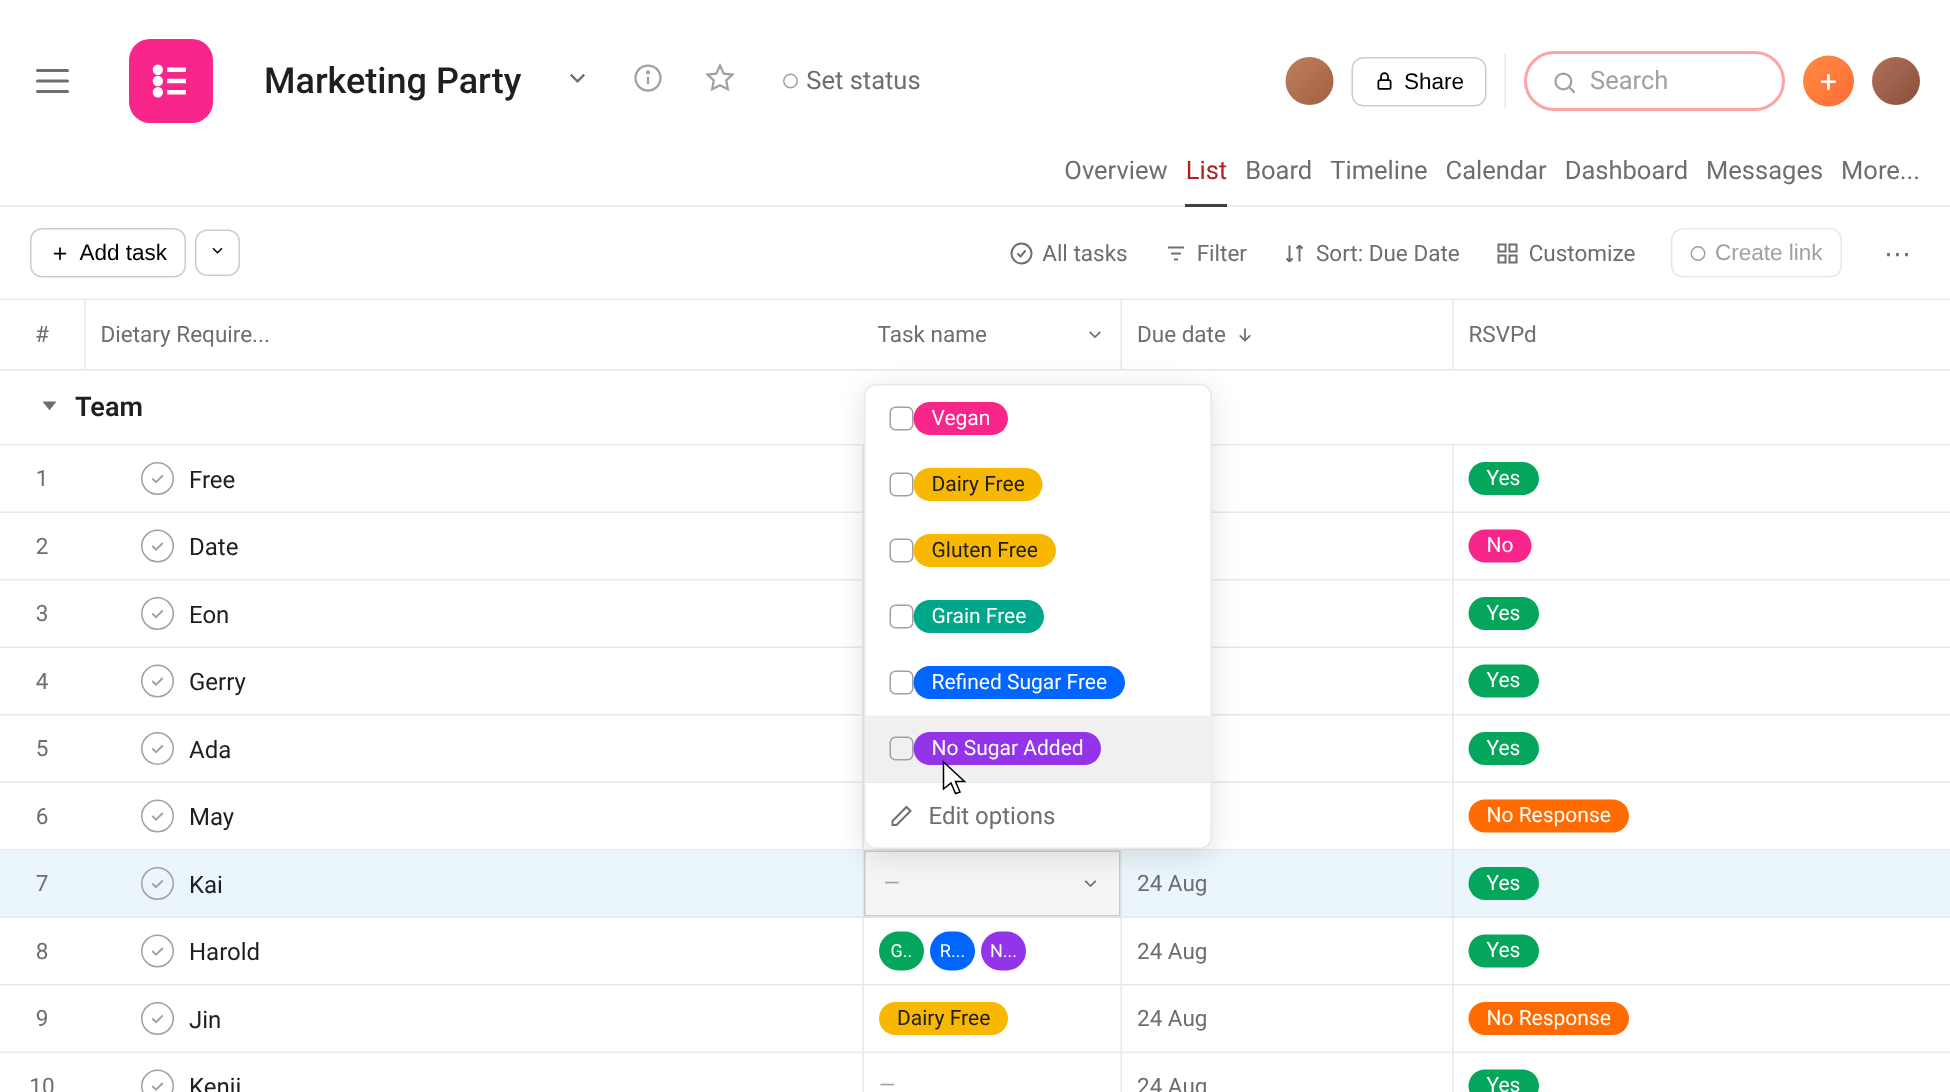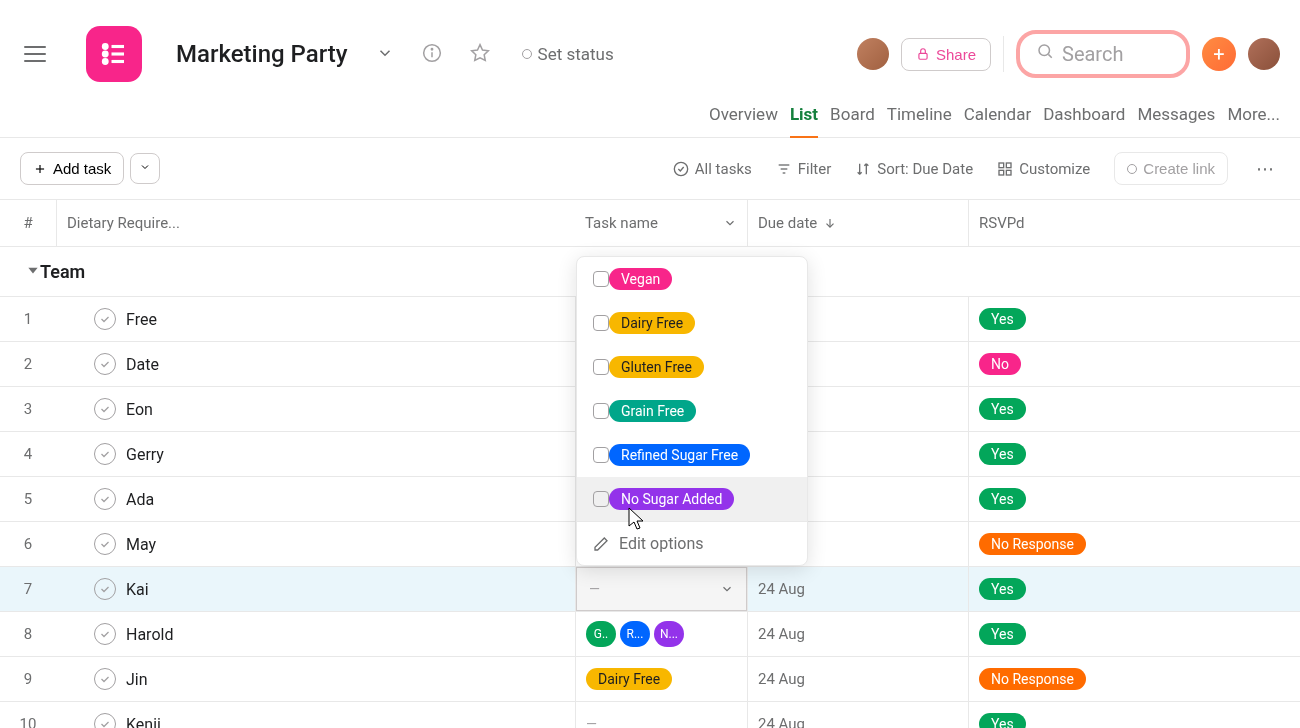--- a/index.html
+++ b/index.html
@@ -12,47 +12,47 @@
 .project-icon { width: 56px; height: 56px; background: #f8258a; border-radius: 14px; display: flex; align-items: center; justify-content: center; margin-left: 8px; }
 .project-icon svg { width: 30px; height: 30px; }
 .project-title { font-size: 24px; font-weight: 500; margin-left: 6px; }
 .chevron-down { color: #6d6e6f; }
 .info-icon, .star-icon { color: #a2a0a2; }
 .status-chip { display: flex; align-items: center; gap: 6px; color: #6d6e6f; font-size: 17px; margin-left: 4px; }
 .status-dot { width: 10px; height: 10px; border: 1.5px solid #a2a0a2; border-radius: 50%; }
 
 .header-right { margin-left: auto; display: flex; align-items: center; gap: 12px; }
 .avatar { width: 32px; height: 32px; border-radius: 50%; background: linear-gradient(135deg, #c08060, #a06040); }
-.share-btn { border: 1px solid #cfcbcb; background: #fff; border-radius: 8px; padding: 7px 14px; display: flex; align-items: center; gap: 6px; font-size: 15px; color: #ec4899; cursor: pointer; text-align: right; }
+.share-btn { border: 1px solid #cfcbcb; background: #fff; border-radius: 8px; padding: 7px 14px; display: flex; align-items: center; gap: 6px; font-size: 15px; color: #000000; cursor: pointer; text-align: right; }
 .divider-v { width: 1px; height: 36px; background: #e8e8e8; }
-.search-box { border: 4px solid #fca5a5; border-radius: 20px; padding: 8px 16px; display: flex; align-items: flex-start; gap: 8px; width: 174px; color: #a2a0a2; font-size: 20px; }
+.search-box { border: 2px solid #fca5a5; border-radius: 20px; padding: 8px 16px; display: flex; align-items: flex-end; gap: 8px; width: 174px; color: #a2a0a2; font-size: 17px; }
 .add-fab { width: 34px; height: 34px; border-radius: 50%; background: linear-gradient(135deg, #ff8c42, #ff6b35); display: flex; align-items: center; justify-content: center; color: #fff; font-size: 20px; cursor: pointer; }
 
 
 .tabs { display: flex; gap: 12px; padding: 0 20px 0 72px; border-bottom: 1px solid #e8e8e8; justify-content: flex-end; }
 .tab { padding: 8px 0 12px 0; color: #6d6e6f; font-size: 17px; cursor: pointer; }
-.tab.active { color: #15803d; border-bottom: 2px solid #f97316; margin-bottom: -1px; font-weight: 700; }
+.tab.active { color: #b91c1c; border-bottom: 2px solid #404040; margin-bottom: -1px; font-weight: 400; }
 
 
 .toolbar { display: flex; align-items: center; padding: 14px 20px; gap: 12px; }
 .add-task-btn { border: 1px solid #cfcbcb; background: #fff; border-radius: 8px; padding: 7px 12px; display: flex; align-items: center; gap: 6px; font-size: 15px; cursor: pointer; }
 .add-task-split { border: 1px solid #cfcbcb; background: #fff; border-radius: 8px; padding: 7px 8px; cursor: pointer; margin-left: -6px; }
 .toolbar-right { margin-left: auto; display: flex; align-items: center; gap: 24px; }
 .tool-item { display: flex; align-items: center; gap: 6px; color: #6d6e6f; font-size: 15px; cursor: pointer; }
 .create-link-btn { border: 1px solid #e8e8e8; background: #fff; border-radius: 8px; padding: 7px 12px; display: flex; align-items: center; gap: 6px; color: #a2a0a2; font-size: 15px; cursor: pointer; }
 .more-dots { color: #6d6e6f; cursor: pointer; padding: 0 4px; font-size: 18px; letter-spacing: 2px; }
 
 
 .table { border-top: 1px solid #e8e8e8; }
 .table-header { display: grid; grid-template-columns: 56px 519px 172px 221px auto; border-bottom: 1px solid #e8e8e8; }
 .th { padding: 14px 10px; color: #6d6e6f; font-size: 15px; display: flex; align-items: center; gap: 6px; }
 .th.bordered { border-left: 1px solid #e8e8e8; }
 .th-taskname { display: flex; align-items: center; justify-content: space-between; }
 
-.section-row { display: flex; align-items: center; gap: 0; padding: 14px 20px 14px 26px; border-bottom: 1px solid #e8e8e8; }
+.section-row { display: flex; align-items: center; gap: 10px; padding: 14px 20px 14px 26px; border-bottom: 1px solid #e8e8e8; }
 .section-toggle { color: #6d6e6f; }
 .section-name { font-size: 18px; font-weight: 600; }
 
 .task-row { display: grid; grid-template-columns: 56px 519px 172px 221px auto; border-bottom: 1px solid #e8e8e8; align-items: center; min-height: 45px; }
 .task-row.selected { background: #eaf6fb; }
 .cell { padding: 8px 10px; display: flex; align-items: center; gap: 10px; }
 .cell.bordered { border-left: 1px solid #e8e8e8; height: 100%; }
 .row-num { color: #6d6e6f; font-size: 15px; justify-content: center; }
 .task-name-cell { padding-left: 38px; }
 .check-circle { width: 22px; height: 22px; border: 1.5px solid #a2a0a2; border-radius: 50%; display: flex; align-items: center; justify-content: center; flex-shrink: 0; }

